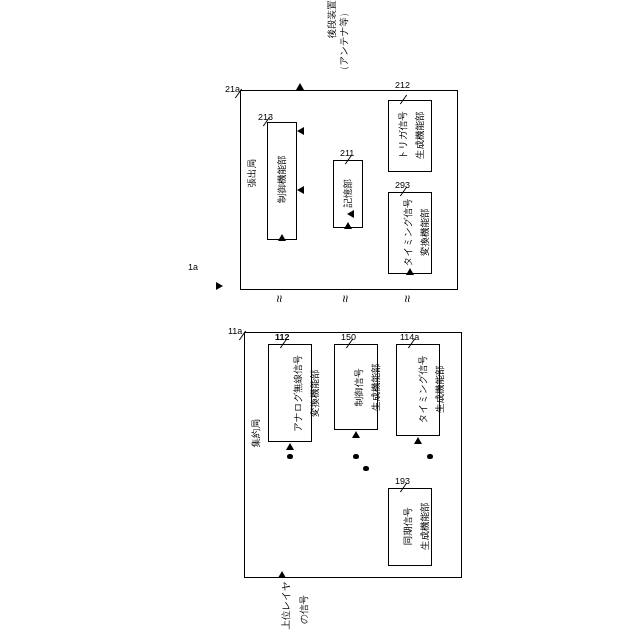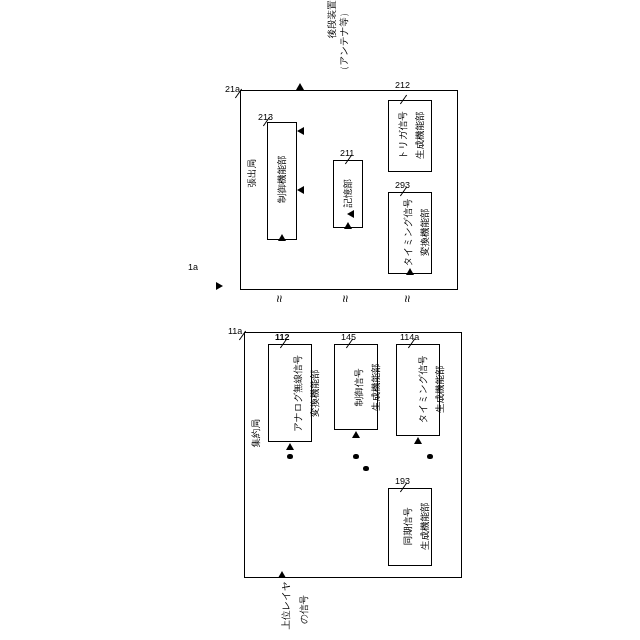--- a/index.html
+++ b/index.html
@@ -176,21 +176,21 @@
   <div class="ref" style="left:275px;top:332px;font-weight:bold;"><span>112</span></div>
   <div class="tick" style="left:283px;top:338px;transform:rotate(35deg);"></div>
 
   <div class="inner box" style="left:334px;top:344px;width:44px;height:86px;"></div>
   <div class="lbl rot" style="left:319px;top:382px;width:80px;">
     <span>制御信号</span>
   </div>
   <div class="lbl rot" style="left:336px;top:382px;width:80px;">
     <span>生成機能部</span>
   </div>
-  <div class="ref" style="left:341px;top:332px;"><span>145</span></div>
+  <div class="ref" style="left:341px;top:332px;"><span>150</span></div>
   <div class="tick" style="left:349px;top:338px;transform:rotate(35deg);"></div>
 
   <div class="inner box" style="left:396px;top:344px;width:44px;height:92px;"></div>
   <div class="lbl rot" style="left:381px;top:384px;width:84px;">
     <span>タイミング信号</span>
   </div>
   <div class="lbl rot" style="left:398px;top:384px;width:84px;">
     <span>生成機能部</span>
   </div>
   <div class="ref" style="left:400px;top:332px;"><span>114a</span></div>

